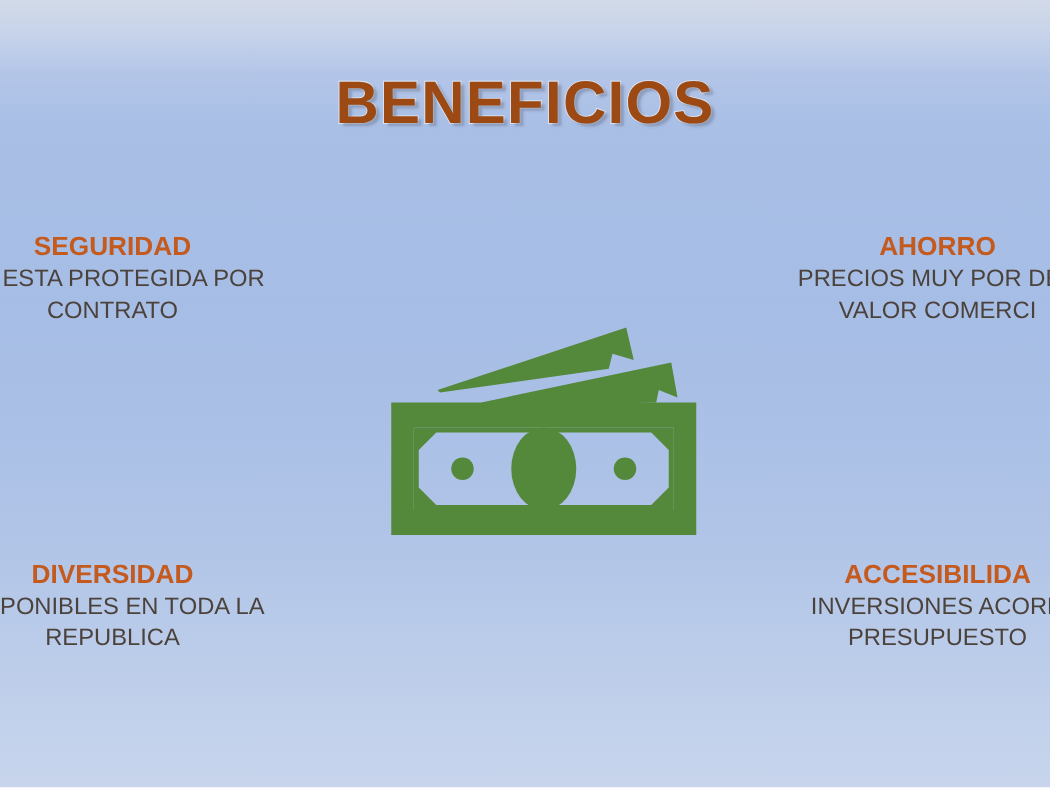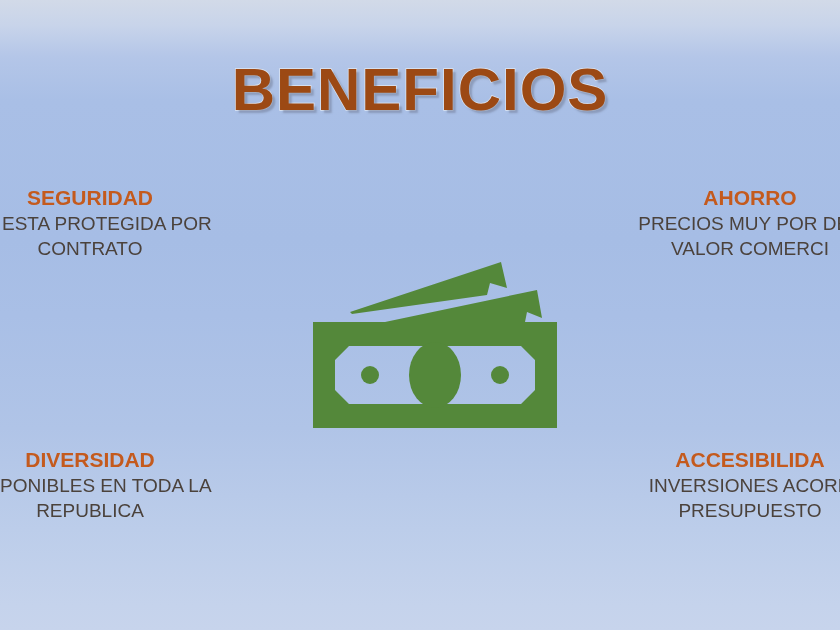--- a/index.html
+++ b/index.html
@@ -28,21 +28,21 @@
   }
 
   
   #title {
     position: absolute;
     top: 58px;
     left: 0;
     width: 840px;
     text-align: center;
     font-family: "Liberation Sans", sans-serif;
-    font-size: 60px;
+    font-size: 48px;
     font-weight: bold;
     letter-spacing: 1px;
     color: #9c4914;
     -webkit-text-stroke: 1.4px #dfe7f3;
     paint-order: stroke fill;
     text-shadow: 3px 3px 2px rgba(110,120,145,0.50);
     white-space: nowrap;
     line-height: 1.05;
   }
 

